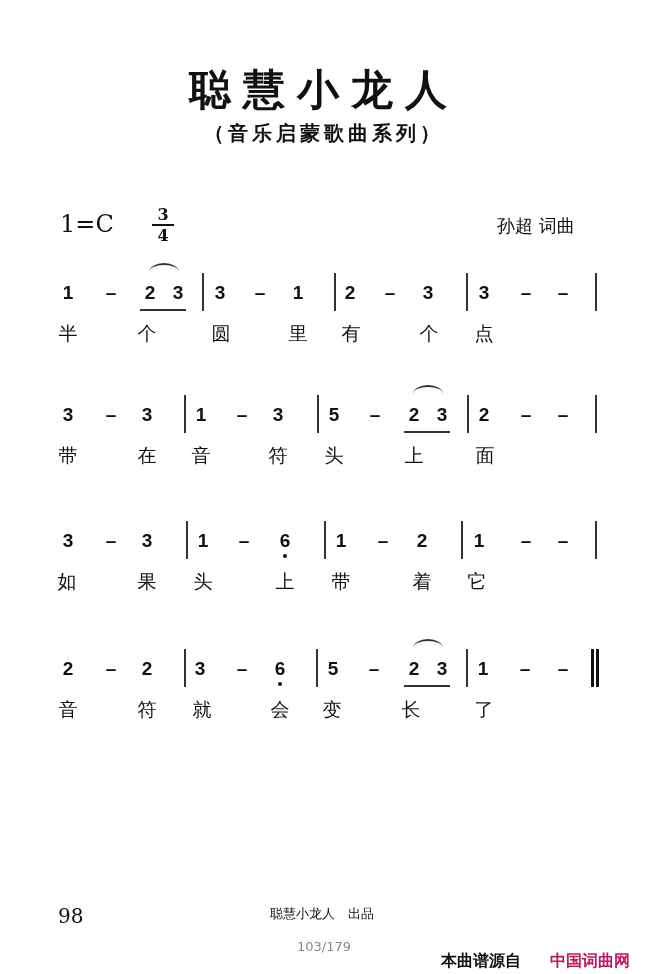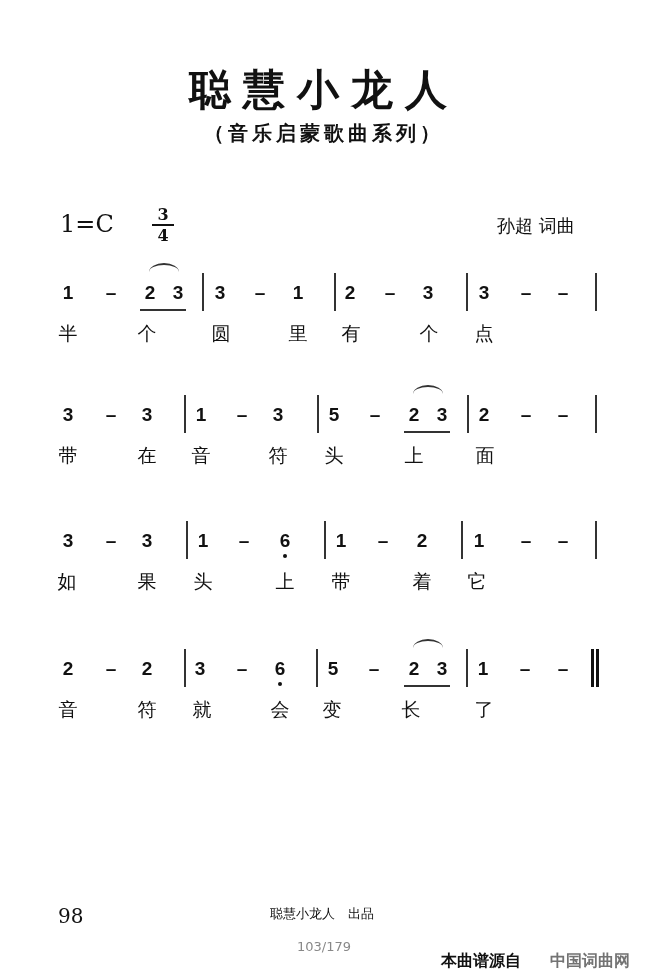--- a/index.html
+++ b/index.html
@@ -17,21 +17,21 @@
   .final { position: absolute; top: -8px; width: 8px; height: 38px; }
   .final::before, .final::after { content: ""; position: absolute; top: 0; width: 3px; height: 38px; background: #111; }
   .final::before { left: 0; } .final::after { left: 5px; }
   .underline { position: absolute; top: 28px; height: 2px; background: #333; }
   .slur { position: absolute; top: -18px; width: 30px; height: 16px; border-top: 2px solid #333; border-radius: 50% 50% 0 0; }
   .lyric { position: absolute; top: 40px; width: 22px; text-align: center; font-size: 19px; }
   .pagenum { position: absolute; left: 58px; top: 904px; font-size: 20px; font-family: "DejaVu Serif", serif; }
   .publisher { position: absolute; left: 270px; top: 905px; font-size: 13px; font-family: "DejaVu Serif", serif; }
   .pager { position: absolute; left: 297px; top: 939px; font-size: 13px; color: #888; }
   .source { position: absolute; left: 441px; top: 951px; font-size: 16px; font-weight: bold; }
-  .source-site { position: absolute; left: 550px; top: 951px; font-size: 16px; font-weight: bold; color: #737373; }
+  .source-site { position: absolute; left: 550px; top: 951px; font-size: 16px; font-weight: bold; color: #be185d; }
 </style>
 </head>
 <body>
 
 <div class="title">聪慧小龙人</div>
 <div class="subtitle">（音乐启蒙歌曲系列）</div>
 
 <div class="key"><span>1=C</span></div>
 <div class="timesig">
   <div>3</div>

